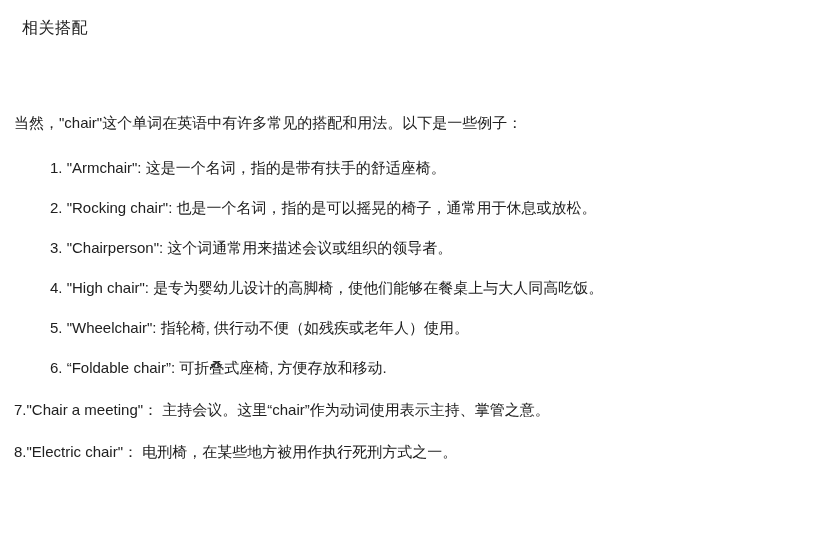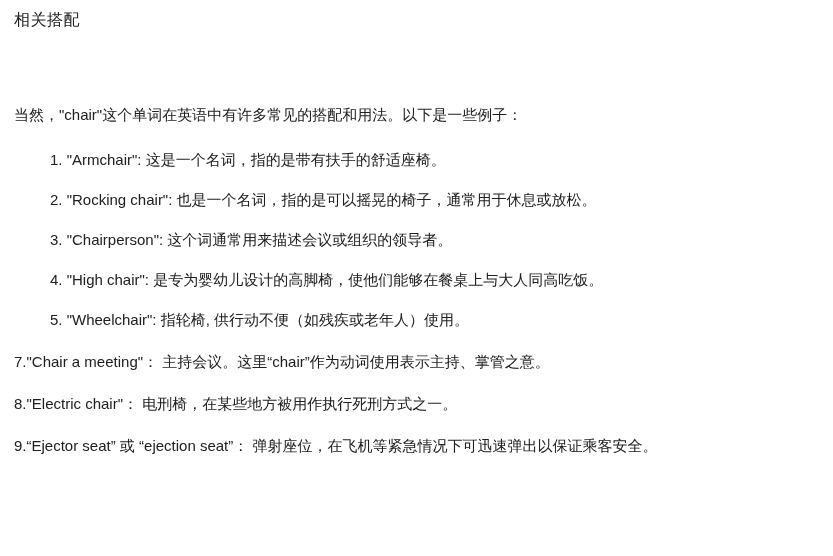--- a/index.html
+++ b/index.html
@@ -15,21 +15,21 @@
   .page {
     box-sizing: border-box;
     width: 833px;
     height: 556px;
     padding: 10px 14px 0 14px;
     font-family: "Liberation Sans", "DejaVu Sans", sans-serif;
     color: #202020;
     background: #ffffff;
   }
   .page-title {
-    margin: 0;
+    margin: 8px;
     font-size: 16px;
     font-weight: 400;
     line-height: 20px;
     letter-spacing: 0.5px;
   }
   .intro {
     margin: 75px 0 0 0;
     font-size: 15px;
     line-height: 20px;
   }
@@ -62,20 +62,20 @@
   <p class="item indented first-indented">1. "Armchair": 这是一个名词，指的是带有扶手的舒适座椅。</p>
 
   <p class="item indented">2. "Rocking chair": 也是一个名词，指的是可以摇晃的椅子，通常用于休息或放松。</p>
 
   <p class="item indented">3. "Chairperson": 这个词通常用来描述会议或组织的领导者。</p>
 
   <p class="item indented">4. "High chair": 是专为婴幼儿设计的高脚椅，使他们能够在餐桌上与大人同高吃饭。</p>
 
   <p class="item indented">5. "Wheelchair": 指轮椅, 供行动不便（如残疾或老年人）使用。</p>
 
+  <p class="item indented">6. “Foldable chair”: 可折叠式座椅, 方便存放和移动.</p>
 
   <p class="item flush first-flush">7."Chair a meeting"： 主持会议。这里“chair”作为动词使用表示主持、掌管之意。</p>
 
   <p class="item flush">8."Electric chair"： 电刑椅，在某些地方被用作执行死刑方式之一。</p>
 
-  <p class="item flush">9.“Ejector seat” 或 “ejection seat”： 弹射座位，在飞机等紧急情况下可迅速弹出以保证乘客安全。</p>
 
 </div>
 
 </body></html>

